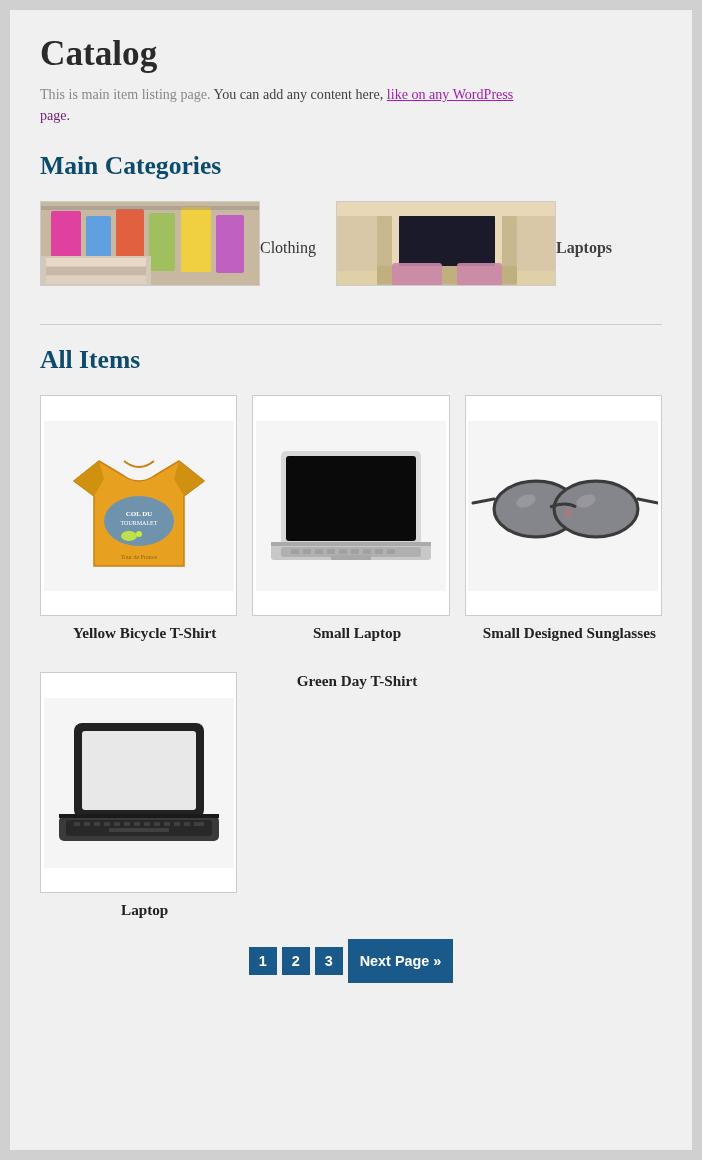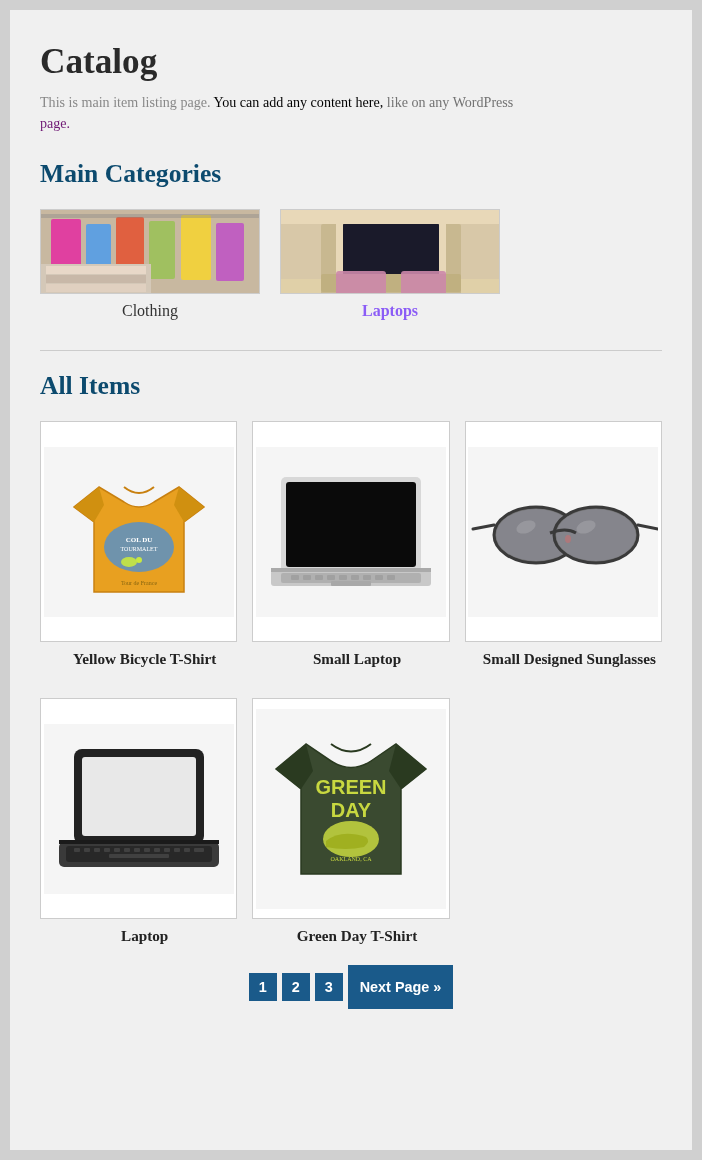--- a/index.html
+++ b/index.html
@@ -8,21 +8,21 @@
       font-family: Georgia, 'Times New Roman', serif;
       display: flex;
       justify-content: center;
       padding: 10px;
       min-height: 1160px;
     }
     .page-container {
       background: #f0f0f0;
       width: 702px;
       min-height: 1140px;
-      padding: 32px 30px 30px 30px;
+      padding: 24px 30px 30px 30px;
     }
     .page-title {
       font-size: 2.2em;
       color: #2a2a2a;
       font-weight: bold;
       margin-bottom: 10px;
     }
     .intro-text {
       font-size: 0.88em;
       line-height: 1.5;
@@ -35,41 +35,40 @@
       font-weight: bold;
       margin-bottom: 20px;
     }
     .categories-grid {
       display: flex;
       gap: 20px;
       margin-bottom: 30px;
     }
     .category-item {
       display: flex;
-      flex-direction: column;
       align-items: center;
       cursor: pointer;
     }
     .category-image {
       width: 220px;
       height: 85px;
       border: 1px solid #ccc;
       overflow: hidden;
       margin-bottom: 8px;
       display: flex;
       align-items: center;
       justify-content: center;
     }
     .category-label {
       font-size: 1em;
       color: #333;
       text-align: center;
       font-weight: normal;
     }
-    .category-label.bold { font-weight: bold; color: #8b5cf6; font-family: Liberation Serif, serif; }
+    .category-label.bold { font-weight: bold; color: #404040; font-family: Liberation Serif, serif; }
     .divider {
       border: none;
       border-top: 1px solid #ccc;
       margin: 10px 0 20px 0;
     }
     .items-grid {
       display: grid;
       grid-template-columns: repeat(3, 1fr);
       gap: 15px;
       margin-bottom: 30px;
@@ -140,22 +139,22 @@
   </style>
 </head>
 <body>
 
 <div class="page-container">
 
   <h1 class="page-title">Catalog</h1>
 
   <p class="intro-text">
     <span style="color:#888;text-align:center;">This is main item listing page.</span>
-    <span style="color:#000000;"> You can add any content here,</span>
-    <span style="color:#737373; cursor:pointer;"> like on any WordPress</span>
+    <span style="color:#404040;"> You can add any content here,</span>
+    <span style="color:#a21caf; text-decoration:underline; cursor:pointer;"> like on any WordPress</span>
     <br>
     <span style="color:#701a75;">page.</span>
   </p>
 
   <h2 class="section-title">Main Categories</h2>
 
   <div class="categories-grid">
 
     <div class="category-item">
       <div class="category-image">
@@ -327,41 +326,20 @@
 
           <rect x="65" y="130" width="60" height="4" fill="#404040" rx="1"></rect>
 
           <rect x="15" y="116" width="160" height="4" fill="#1a1a1a"></rect>
         </svg>
       </div>
       <span class="item-label">Laptop</span>
     </div>
 
     <div class="item-card">
-      <div class="item-image-box">
-        <svg width="190" height="200" xmlns="http://www.w3.org/2000/svg">
-          <rect width="190" height="200" fill="#f5f5f5"></rect>
-
-          <path d="M50 35 L20 60 L45 80 L45 165 L145 165 L145 80 L170 60 L140 35 L115 52 Q95 65 75 52 Z" fill="#3a4a30" stroke="#2a3a20" stroke-width="1.5"></path>
-
-          <path d="M75 35 Q95 50 115 35" fill="none" stroke="#2a3a20" stroke-width="2"></path>
-
-          <path d="M50 35 L20 60 L45 80 L57 62 Z" fill="#2a3a20"></path>
-
-          <path d="M140 35 L170 60 L145 80 L133 62 Z" fill="#2a3a20"></path>
-
-          <text x="95" y="85" text-anchor="middle" font-size="20" fill="#c8d840" font-weight="bold" font-family="Arial Black, sans-serif">GREEN</text>
-          <text x="95" y="108" text-anchor="middle" font-size="20" fill="#c8d840" font-weight="bold" font-family="Arial Black, sans-serif">DAY</text>
-
-          <ellipse cx="95" cy="130" rx="28" ry="18" fill="#c8d840" opacity="0.85"></ellipse>
-
-          <path d="M70 132 Q85 120 110 128 Q115 132 108 138 Q90 142 70 138 Z" fill="#a0b020"></path>
-          <text x="95" y="152" text-anchor="middle" font-size="6" fill="#c8d840">OAKLAND, CA</text>
-        </svg>
-      </div>
       <span class="item-label">Green Day T-Shirt</span>
     </div>
 
     <div class="item-card">
     </div>
 
   </div>
 
   <div class="pagination">
     <div class="page-num">1</div>

